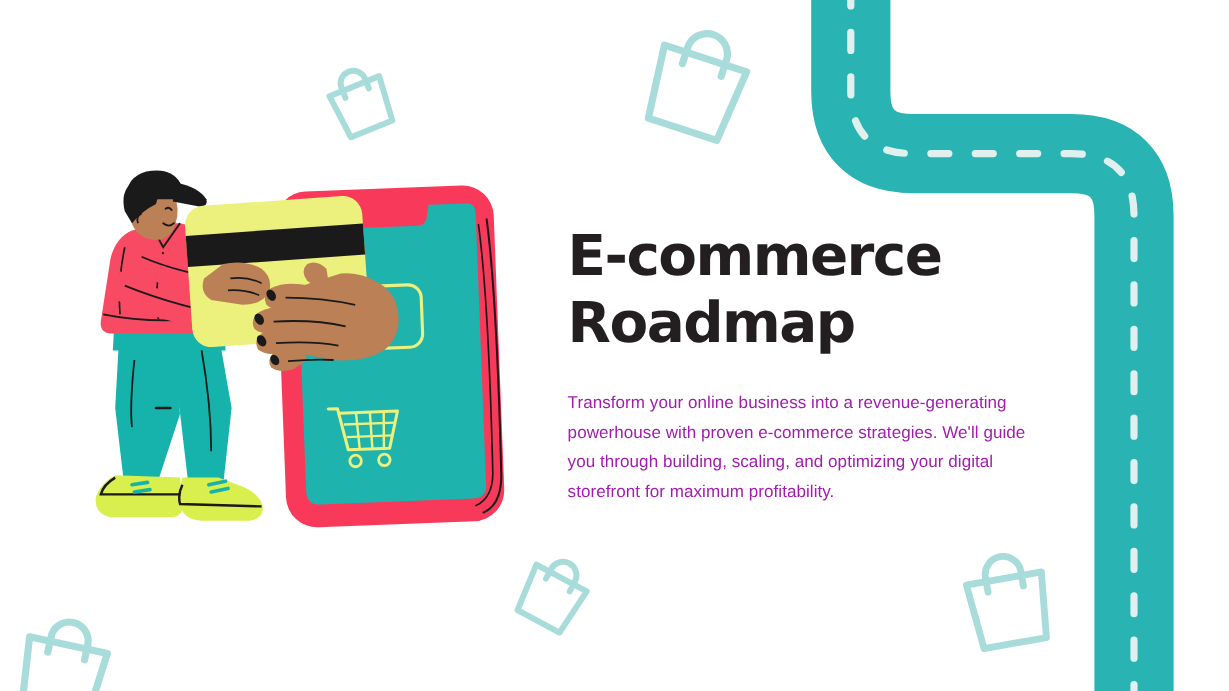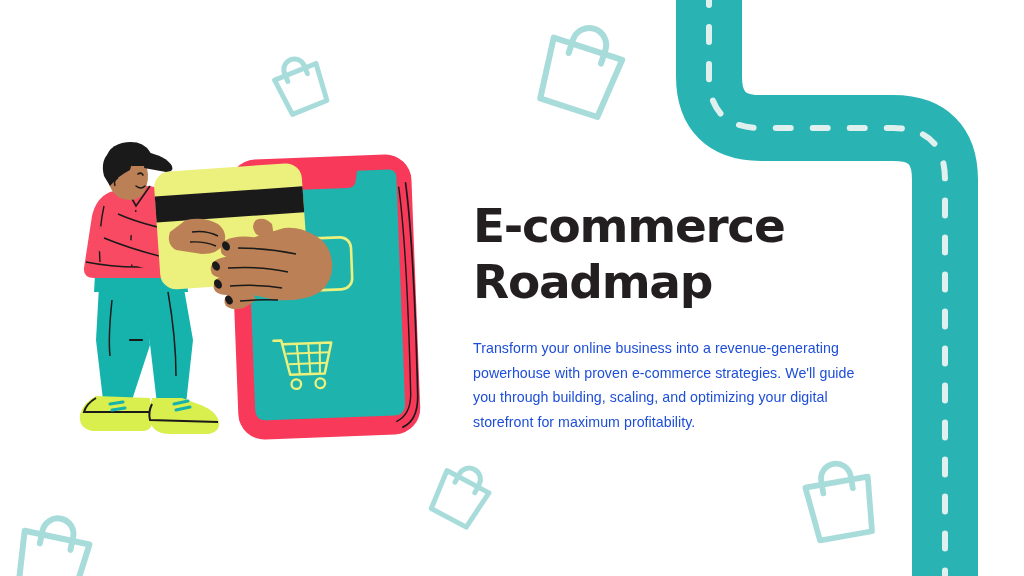--- a/index.html
+++ b/index.html
@@ -29,27 +29,27 @@
     width:400px; height:260px;
   }
   #headline {
     font-family:"DejaVu Sans", sans-serif;
     font-size:47px;
     line-height:56px;
     font-weight:bold;
     letter-spacing:-1.3px;
     color:#231f20;
     white-space:pre-line;
-    margin:12px 0 26px 0;
+    margin:0 0 26px 0;
   }
   #subcopy {
     font-family:"Liberation Sans", sans-serif;
     font-size:14.2px;
     line-height:24.5px;
-    color:#1d4ed8;
+    color:#a21caf;
     width:392px;
     letter-spacing:0.05px;
   }
 </style>
 </head>
 <body>
 
 <div id="slide">
 
   <svg class="layer" id="bg-decor" viewBox="0 0 1024 576" xmlns="http://www.w3.org/2000/svg">

